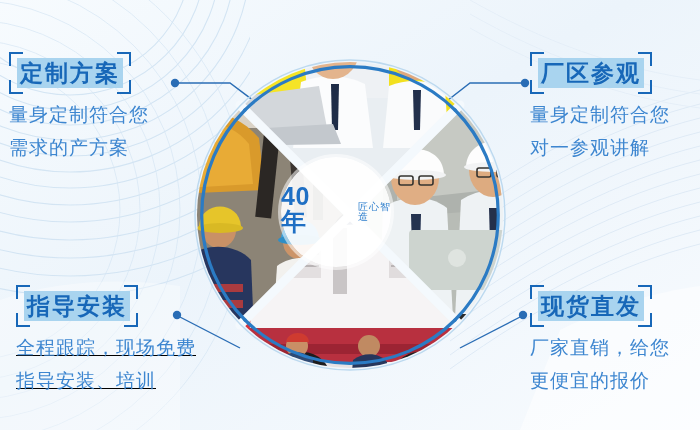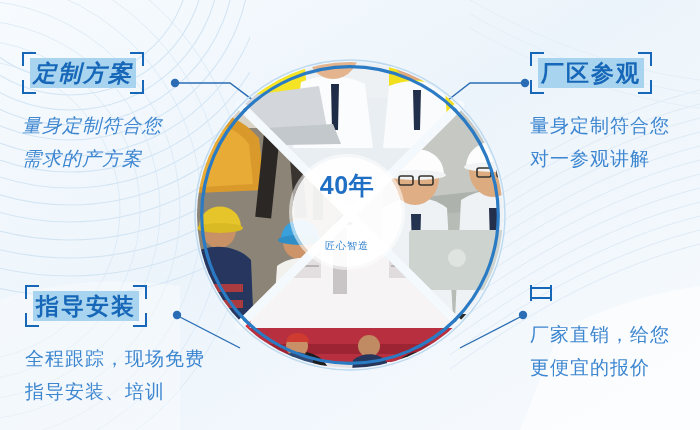--- a/index.html
+++ b/index.html
@@ -12,59 +12,59 @@
     background:linear-gradient(160deg,#f4f9fd 0%,#eef5fb 40%,#e9f2fa 70%,#f6fafd 100%);}
 
   
   .bg-svg{position:absolute;inset:0;width:700px;height:430px;}
 
   
   .collage{position:absolute;left:193px;top:8px;width:314px;height:414px;}
   .collage svg{width:100%;height:100%;display:block;}
 
   .center-disc{
-    position:absolute;left:292px;top:157px;width:110px;height:110px;
+    position:absolute;left:281px;top:157px;width:110px;height:110px;
     border-radius:50%;
     background:rgba(255,255,255,.93);
-    display:flex;flex-direction:column;align-items:center;justify-content:center;
+    display:flex;flex-direction:row;align-items:center;justify-content:center;
     box-shadow:0 0 0 3px rgba(255,255,255,.55);
     gap:36px;
   }
   .center-disc .big{
     font-size:25px;font-weight:bold;color:#1f6fc4;letter-spacing:.5px;
     line-height:1;margin-bottom:7px;
   }
   .center-disc .sub{
     font-size:10px;color:#2f7fcd;letter-spacing:1px;line-height:1;
   }
 
   
   .quad{position:absolute;}
-  .q-tl{left:22px;top:52px;font-style:italic;}
+  .q-tl{left:9px;top:52px;}
   .q-tr{left:530px;top:52px;}
-  .q-bl{left:25px;top:285px;}
+  .q-bl{left:16px;top:285px;text-decoration:underline;}
   .q-br{left:530px;top:285px;}
 
   .badge{position:relative;display:inline-block;padding:6px 11px;}
   .badge .fill{
     position:absolute;left:8px;top:6px;right:8px;bottom:6px;
     background:#a9d4ef;z-index:0;
   }
   .badge .txt{
     position:relative;z-index:1;
     font-size:23px;font-weight:bold;color:#1767b8;
     letter-spacing:2px;line-height:30px;white-space:nowrap;
   }
   .brk{position:absolute;width:12px;height:12px;z-index:2;}
   .brk.tl{left:0;top:0;border-left:2px solid #1767b8;border-top:2px solid #1767b8;}
   .brk.tr{right:0;top:0;border-right:2px solid #1767b8;border-top:2px solid #1767b8;}
   .brk.bl{left:0;bottom:0;border-left:2px solid #1767b8;border-bottom:2px solid #1767b8;}
   .brk.br{right:0;bottom:0;border-right:2px solid #1767b8;border-bottom:2px solid #1767b8;}
 
-  .desc{margin-top:15px;}
+  .desc{margin-top:4px;}
   .desc .line{
     font-size:19px;color:#3d86d0;line-height:33px;white-space:nowrap;letter-spacing:1px;
   }
   .q-tr .badge,.q-br .badge{margin-left:0;}
 
   
   .conn{position:absolute;inset:0;width:700px;height:430px;pointer-events:none;}
 </style>
 </head>
 <body>
@@ -404,20 +404,21 @@
     </div>
   </div>
 
   <div class="quad q-br">
     <div class="badge">
       <span class="fill"></span>
       <span class="brk tl"></span>
       <span class="brk tr"></span>
       <span class="brk bl"></span>
       <span class="brk br"></span>
+      <span class="txt">现货直发</span>
     </div>
     <div class="desc">
       <div class="line">厂家直销，给您</div>
       <div class="line">更便宜的报价</div>
     </div>
   </div>
 
 </div>
 
 </body></html>

